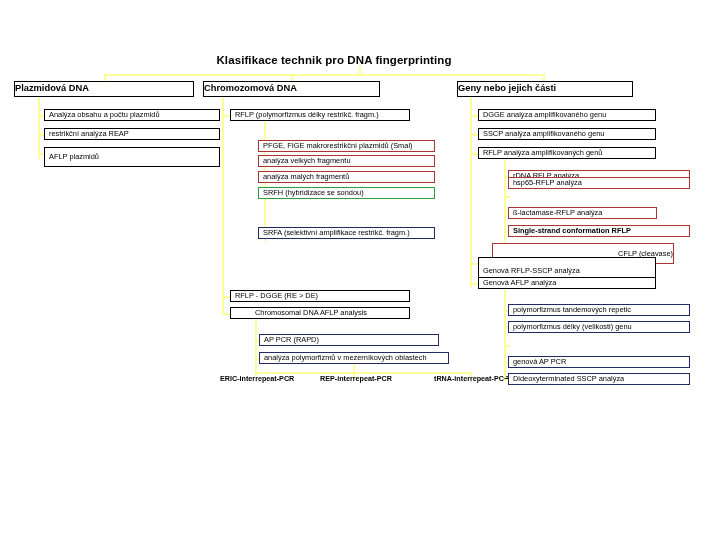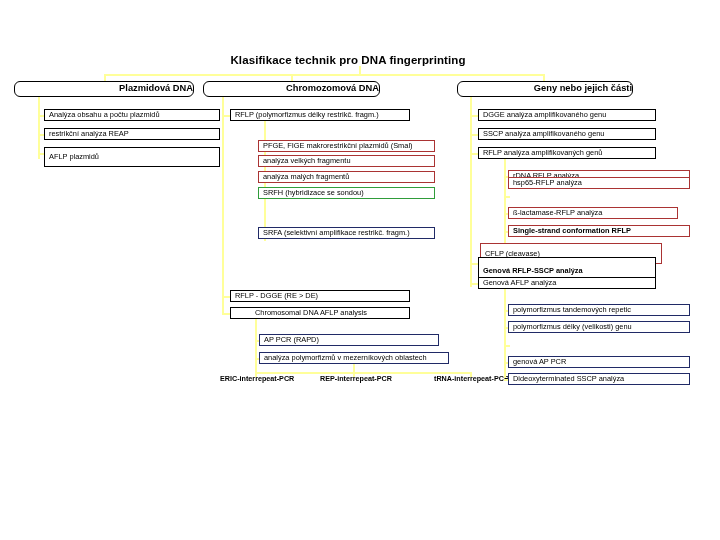--- a/index.html
+++ b/index.html
@@ -21,21 +21,20 @@
   .title {
     position: absolute;
     left: 0;
     top: 54px;
     width: 668px;
     text-align: center;
     font-size: 11.5px;
     font-weight: bold;
     color: #000000;
     letter-spacing: 0.1px;
-    padding-left: 14px;
   }
   
   .conn {
     position: absolute;
     background: #ffff99;
   }
   .conn.v { width: 2px; }
   .conn.h { height: 2px; }
   
   .box {
@@ -51,22 +50,21 @@
     white-space: nowrap;
     overflow: visible;
   }
   .box .txt {
     padding-left: 4px;
   }
   
   .box.hdr {
     font-size: 9.3px;
     font-weight: bold;
-    justify-content: flex-end;
-    border-radius: 6px;
+    justify-content: flex-start;
   }
   .box.hdr .txt { padding-left: 0; }
 
   
   .box::after {
     content: "";
     position: absolute;
     left: 3px;
     top: 3px;
     right: -3px;
@@ -215,31 +213,31 @@
   <div class="conn h" style="left:504px; top:213px; width:6px;"></div>
   <div class="conn h" style="left:504px; top:231px; width:6px;"></div>
   <div class="conn h" style="left:504px; top:249px; width:6px;"></div>
 
   <div class="box b-red sh-none" style="left:508px; top:170px; width:182px; height:12px;">
     <span class="txt">rDNA RFLP analýza</span>
   </div>
   <div class="box b-red sh-none" style="left:508px; top:177px; width:182px; height:12px;">
     <span class="txt">hsp65-RFLP analýza</span>
   </div>
-  <div class="box b-red sh-none" style="left:508px; top:207px; width:170px; height:12px;">
+  <div class="box b-red sh-none" style="left:508px; top:207px; width:149px; height:12px;">
     <span class="txt">ß-lactamase-RFLP analýza</span>
   </div>
   <div class="box b-red sh-none" style="left:508px; top:225px; width:182px; height:12px;font-weight:bold;">
     <span class="txt">Single-strand conformation RFLP</span>
   </div>
-  <div class="box b-red sh-none" style="left:480px; top:243px; width:182px; height:21px;">
+  <div class="box b-red sh-none" style="left:492px; top:243px; width:182px; height:21px;justify-content:flex-end;">
     <span class="txt">CFLP (cleavase)</span>
   </div>
 
-  <div class="box sh-red" style="left:478px; top:257px; width:178px; height:28px;font-weight:bold;">
+  <div class="box sh-red" style="left:478px; top:257px; width:178px; height:28px;">
     <span class="txt">Genová RFLP-SSCP analýza</span>
   </div>
   <div class="box sh-navy" style="left:478px; top:277px; width:178px; height:12px;">
     <span class="txt">Genová AFLP analýza</span>
   </div>
 
   <div class="conn v" style="left:504px; top:289px; height:89px;"></div>
   <div class="conn h" style="left:504px; top:310px; width:6px;"></div>
   <div class="conn h" style="left:504px; top:327px; width:6px;"></div>
   <div class="conn h" style="left:504px; top:345px; width:6px;"></div>

